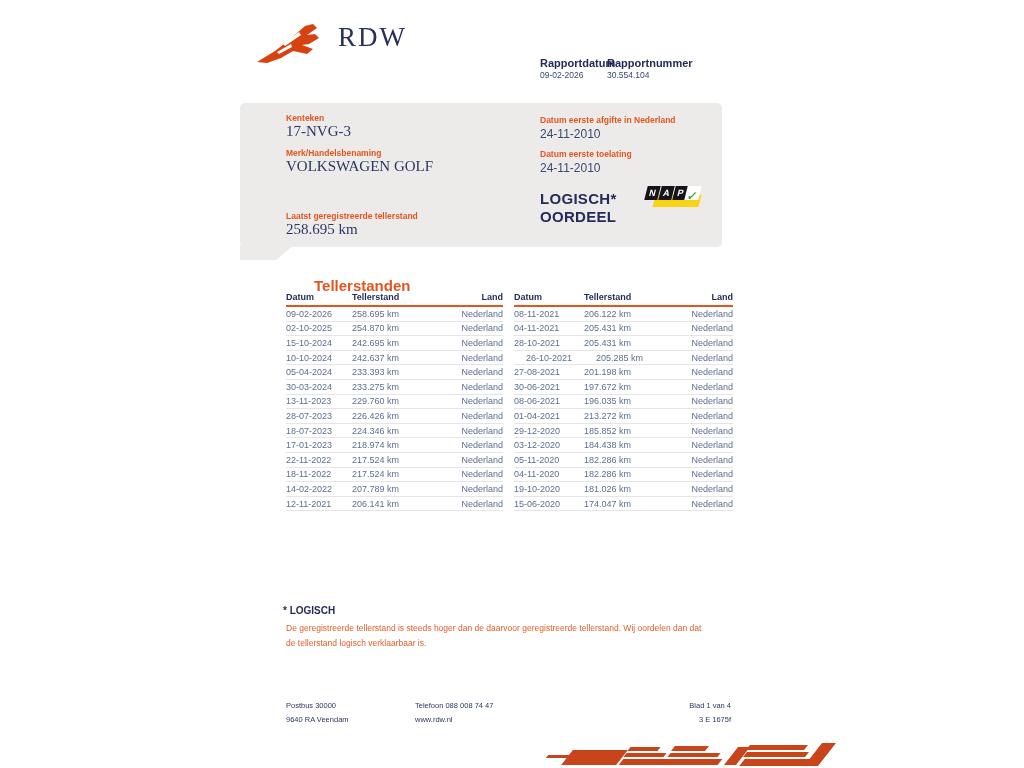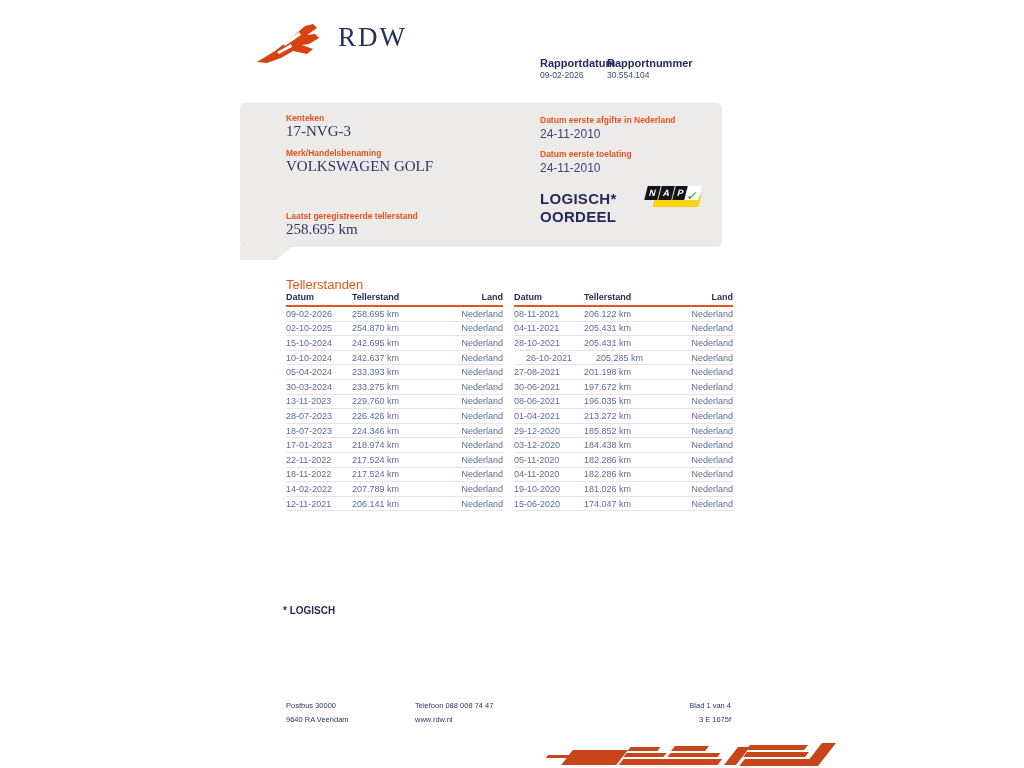--- a/index.html
+++ b/index.html
@@ -25,21 +25,21 @@
   
   .nap{width:56px;height:26px;}
   .nap-yellow{position:absolute;left:8px;top:11px;width:46px;height:12px;background:#F8D414;transform:skewX(-14deg);}
   .nap-sq{position:absolute;top:2px;width:13px;height:14px;background:#14141A;transform:skewX(-14deg);
           color:#fff;font-size:9px;font-weight:bold;text-align:center;line-height:14px;}
   .nap-check-box{position:absolute;top:2px;left:40px;width:14px;height:14px;background:#ffffff;transform:skewX(-14deg);
           text-align:center;}
   .nap-check{color:#3AA435;font-size:12px;font-weight:bold;line-height:14px;}
 
   
-  .tbl-title{font-size:13px;font-weight:normal;color:#E3551E;}
+  .tbl-title{font-size:15px;font-weight:bold;color:#E3551E;margin-left:28px;}
   .half-table{width:217px;}
   .t-head{display:flex;align-items:center;height:13px;font-size:9px;font-weight:bold;color:#1F2A55;
           border-bottom:2px solid #E0561C;padding-bottom:2px;}
   .t-row{display:flex;align-items:center;height:13.6px;font-size:9px;color:#5C6E91;border-bottom:1px solid #E5E5E9;}
   .c-datum{width:66px;}
   .c-teller{flex:1;}
   .c-land{text-align:right;}
 
   
   .fn-head{font-size:10px;font-weight:bold;color:#232B5A;}
@@ -253,20 +253,21 @@
         </div>
         <div class="t-row">
           <span class="c-datum" style="width: 70px;">15-06-2020</span>
           <span class="c-teller">174.047 km</span>
           <span class="c-land">Nederland</span>
         </div>
       </div>
   </div>
 
   <div class="abs fn-head" style="left:283px;top:605px;">* LOGISCH</div>
+  <div class="abs fn-body" style="left:286px;top:621px;">De geregistreerde tellerstand is steeds hoger dan de daarvoor geregistreerde tellerstand. Wij oordelen dan dat de tellerstand logisch verklaarbaar is.</div>
 
   <div class="abs ft" style="left:286px;top:701px;">Postbus 30000</div>
   <div class="abs ft" style="left:286px;top:715px;">9640 RA Veendam</div>
   <div class="abs ft" style="left:415px;top:701px;">Telefoon 088 008 74 47</div>
   <div class="abs ft" style="left:415px;top:715px;">www.rdw.nl</div>
   <div class="abs ft ft-r" style="left:631px;top:701px;width:100px;text-align:right;">Blad 1 van 4</div>
   <div class="abs ft ft-r" style="left:631px;top:715px;width:100px;">3 E 1675f</div>
 
   <div class="abs" style="left:545px;top:742px;width:255px;height:26px;">
     <div class="stripe" style="left:2px;top:13px;width:30px;height:3px;"></div>

